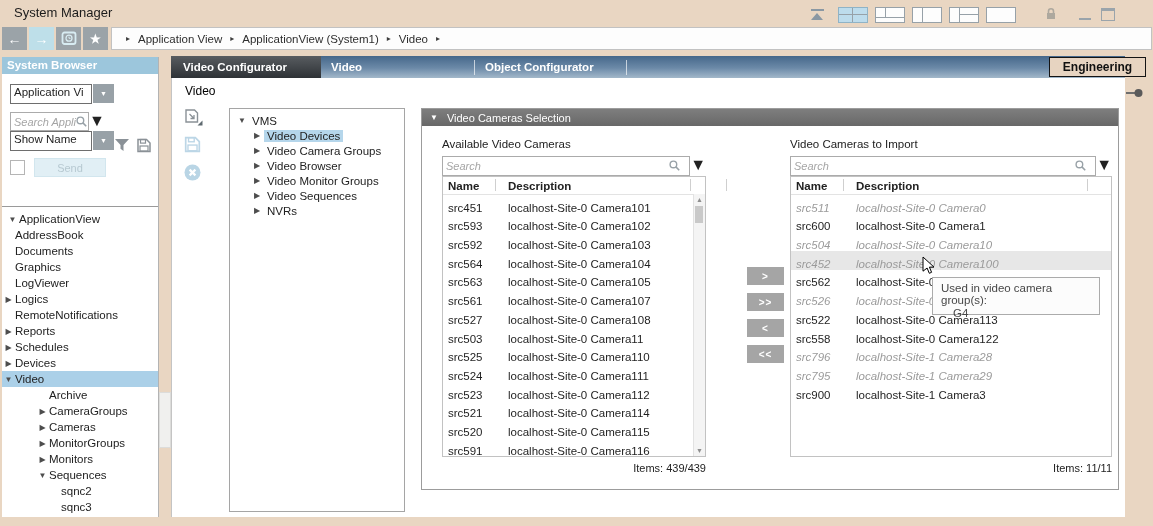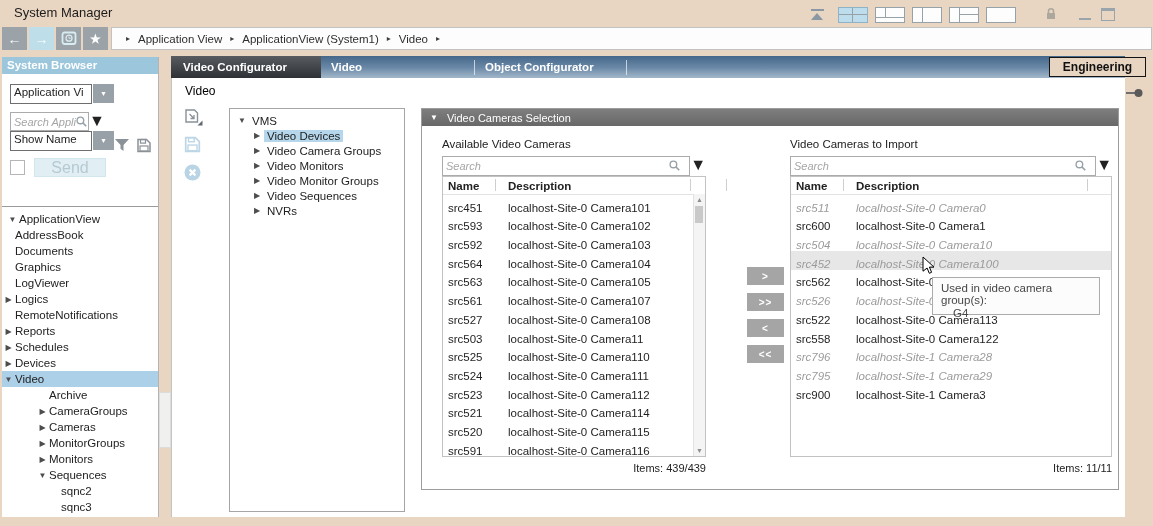--- a/index.html
+++ b/index.html
@@ -45,21 +45,21 @@
   .r1{margin-top:10px}.r3{margin-top:0}
   .searchwrap{position:relative;margin:8px 0 0 8px;display:flex}
   .search-input{width:62px;height:15px;border:1px solid #ababab;font-size:11px;padding:1px 12px 1px 3px;font-family:"Liberation Sans",sans-serif}
   .search-input::placeholder{font-style:italic;color:#a5a5a5}
   .mag{position:absolute;top:4px}
   .sb-mag{left:66px}
   .sb-extra{position:absolute;top:54px;display:flex}
   .send-row{margin:7px 0 0 8px;display:flex;align-items:center}
   .chk{width:13px;height:13px;border:1px solid #b5b5b5;background:#fff}
   .send-btn{width:72px;height:19px;margin-left:9px;background:#e1eff5;border:1px solid #d2e6ee;
-            color:#b7c9d1;font-size:16px;text-align:center;line-height:18px;box-sizing:border-box}
+            color:#b7c9d1;font-size:11px;text-align:center;line-height:18px;box-sizing:border-box}
   .sb-tree{position:absolute;left:0;right:0;top:149px;border-top:1px solid #9a9a9a;padding-top:4px}
   .trow{height:16px;display:flex;align-items:center;font-size:11.5px;color:#222;white-space:nowrap}
   .trow .arr{width:13px;font-size:8px;color:#4d4d4d;text-align:center;flex:none}
   .trow.lvl0{padding-left:4px}.trow.lvl1{}.trow.lvl2{padding-left:34px}.trow.lvl3{padding-left:46px}
   .trow.selected{background:#abd0e8}
 
   
   .splitter{left:159px;top:57px;width:12px;height:460px}
   .grip{left:159px;top:392px;width:12px;height:56px;background:#f0f0ee;border:1px solid #dcdcda;box-sizing:border-box}
 
@@ -400,21 +400,21 @@
         <span class="lbl">Video Devices</span>
       </div>
 
       <div class="vrow lvl1">
         <span class="arr">▶</span>
         <span class="lbl">Video Camera Groups</span>
       </div>
 
       <div class="vrow lvl1">
         <span class="arr">▶</span>
-        <span class="lbl">Video Monitors</span>
+        <span class="lbl">Video Browser</span>
       </div>
 
       <div class="vrow lvl1">
         <span class="arr">▶</span>
         <span class="lbl">Video Monitor Groups</span>
       </div>
 
       <div class="vrow lvl1">
         <span class="arr">▶</span>
         <span class="lbl">Video Sequences</span>

